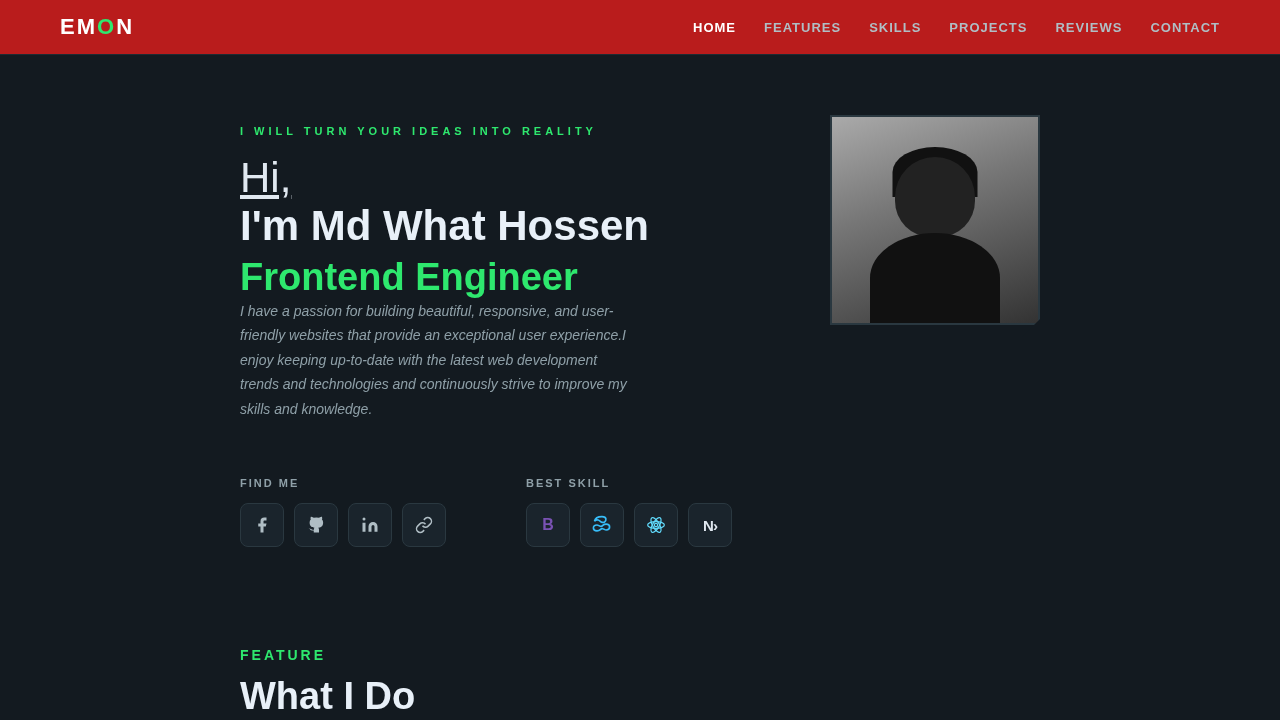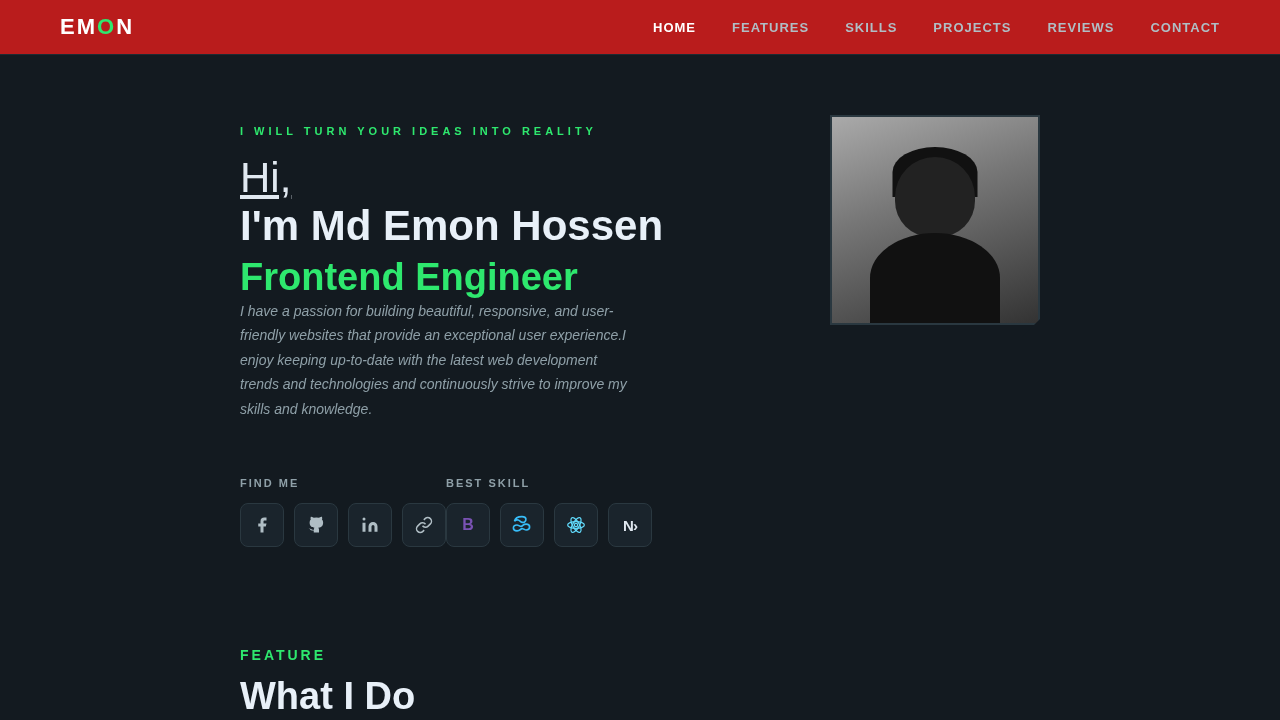--- a/index.html
+++ b/index.html
@@ -23,21 +23,21 @@
     }
     .logo {
       font-size: 22px;
       font-weight: 700;
       color: #fff;
       letter-spacing: 2px;
     }
     .logo span { color: #2ee86e; }
     .nav-links {
       display: flex;
-      gap: 36px;
+      gap: 28px;
       list-style: none;
       padding-left: 28px;
     }
     .nav-links li a {
       text-decoration: none;
       color: #b0bec5;
       font-size: 13px;
       letter-spacing: 1px;
       font-weight: 600;
       text-transform: uppercase;
@@ -86,20 +86,21 @@
       line-height: 1.75;
       color: #8fa0a8;
       margin-bottom: 56px;
       max-width: 400px;
       font-style: italic;
     }
 
     
     .hero-bottom {
       display: flex;
+      gap: 80px;
       align-items: center;
     }
     .section-label {
       font-size: 11px;
       letter-spacing: 2px;
       color: #8fa0a8;
       font-weight: 600;
       text-transform: uppercase;
       margin-bottom: 14px;
     }
@@ -220,21 +221,21 @@
     <li><a href="#">PROJECTS</a></li>
     <li><a href="#">REVIEWS</a></li>
     <li><a href="#">CONTACT</a></li>
   </ul>
 </nav>
 
 <section class="hero">
   <div class="hero-left">
     <div class="hero-tagline">I  WILL  TURN  YOUR  IDEAS  INTO  REALITY</div>
     <div class="hero-hi">Hi,</div>
-    <div class="hero-name">I'm Md Emon Hossen</div>
+    <div class="hero-name">I'm Md What Hossen</div>
     <div class="hero-role">Frontend Engineer</div>
     <p class="hero-desc">I have a passion for building beautiful, responsive, and user-friendly websites that provide an exceptional user experience.I enjoy keeping up-to-date with the latest web development trends and technologies and continuously strive to improve my skills and knowledge.</p>
 
     <div class="hero-bottom">
       <div>
         <div class="section-label">FIND  ME</div>
         <div class="icon-row">
           <div class="icon-btn">
             <svg width="18" height="18" viewBox="0 0 24 24" fill="#b0bec5">
                 <path d="M18 2h-3a5 5 0 0 0-5 5v3H7v4h3v8h4v-8h3l1-4h-4V7a1 1 0 0 1 1-1h3z"></path>

